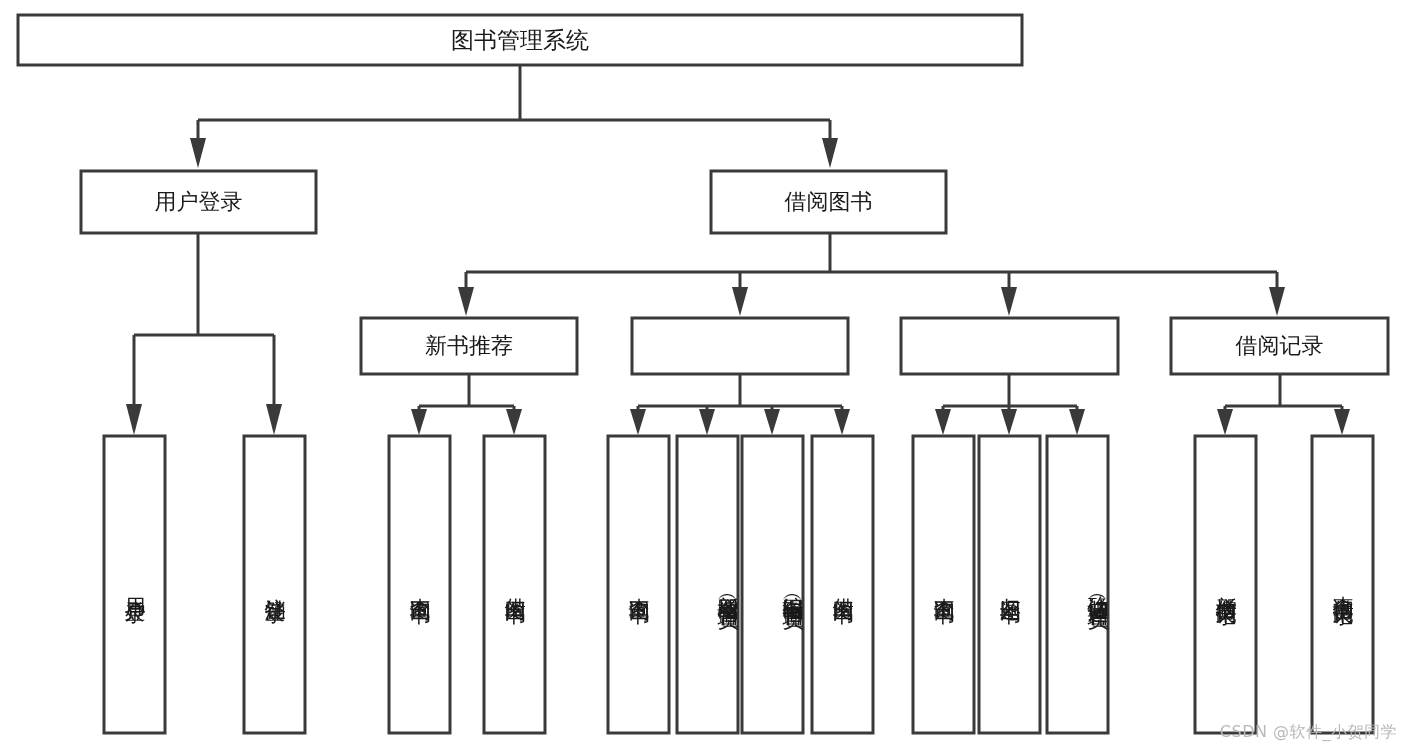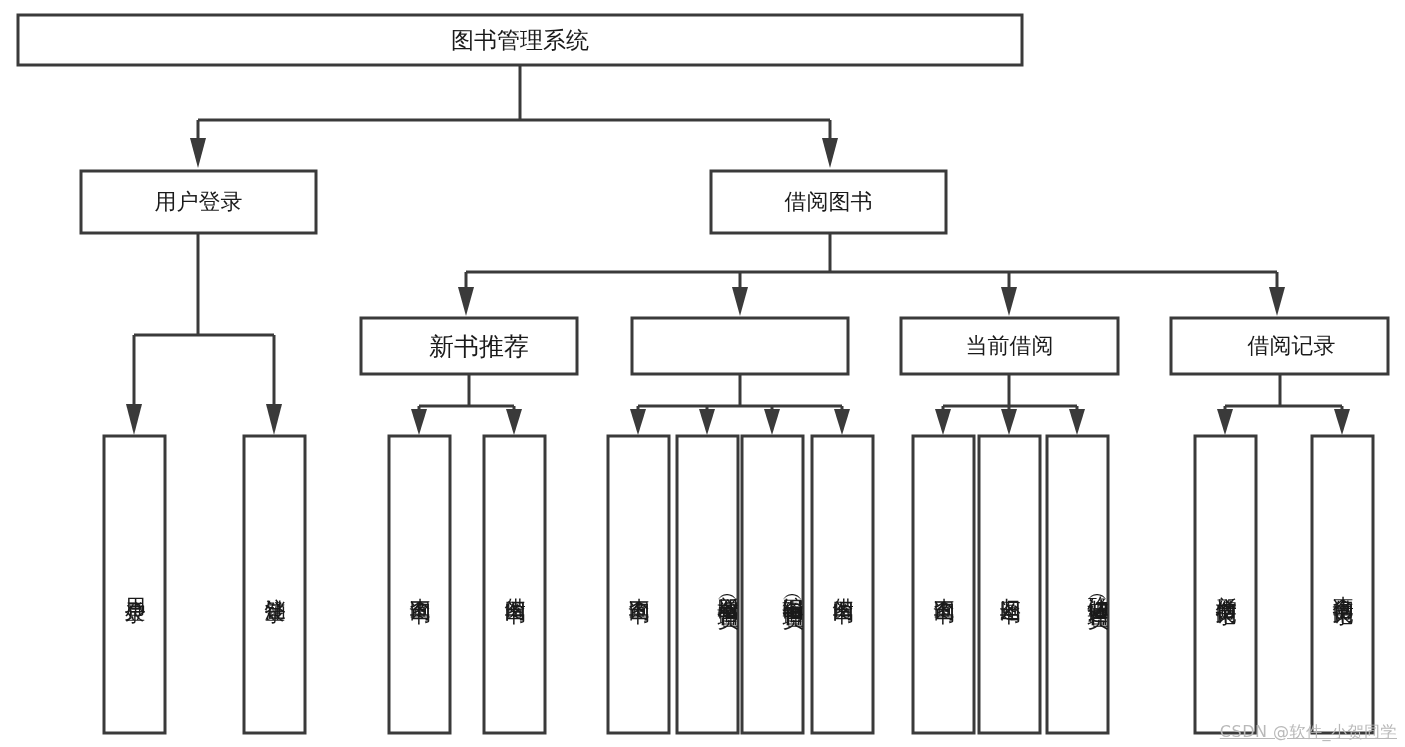--- a/index.html
+++ b/index.html
@@ -51,21 +51,20 @@
   }
   #watermark{
     position:absolute;
     right:8px;
     bottom:4px;
     font-family:"DejaVu Sans","Liberation Sans",sans-serif;
     font-size:16px;
     color:#b9b9b9;
     letter-spacing:0.5px;
     white-space:nowrap;
-    text-decoration:underline;
   }
 </style>
 </head>
 <body>
 
 <div id="diagram-root">
 
   <svg id="tree-svg" viewBox="0 0 1405 747">
 
     <g>
@@ -168,23 +167,22 @@
 
     <rect class="node-box" x="1195" y="436" width="61" height="297"></rect>
     <rect class="node-box" x="1312" y="436" width="61" height="297"></rect>
   </svg>
 
   <div class="htext-wrap" style="left:18px;top:15px;width:1004px;height:50px;font-size:23px;">图书管理系统</div>
 
   <div class="htext-wrap" style="left:81px;top:171px;width:235px;height:62px;font-size:22px;">用户登录</div>
   <div class="htext-wrap" style="left:711px;top:171px;width:235px;height:62px;font-size:22px;">借阅图书</div>
 
-  <div class="htext-wrap" style="left:371px;top:318px;width:216px;height:56px;font-size:25px;">新书推荐</div>
-  <div class="htext-wrap" style="left:901px;top:318px;width:217px;height:56px;font-size:22px;">当前借阅</div>
-  <div class="htext-wrap" style="left:1171px;top:318px;width:217px;height:56px;font-size:22px;padding-left:12px;">借阅记录</div>
+  <div class="htext-wrap" style="left:361px;top:318px;width:216px;height:56px;font-size:22px;">新书推荐</div>
+  <div class="htext-wrap" style="left:1171px;top:318px;width:217px;height:56px;font-size:22px;">借阅记录</div>
 
   <div class="vtext-wrap" style="left:104px;top:436px;width:61px;height:297px;">用户登录</div>
   <div class="vtext-wrap" style="left:244px;top:436px;width:61px;height:297px;">注销登录</div>
 
   <div class="vtext-wrap" style="left:389px;top:436px;width:61px;height:297px;">查询图书</div>
   <div class="vtext-wrap" style="left:484px;top:436px;width:61px;height:297px;">借阅图书</div>
 
   <div class="vtext-wrap" style="left:608px;top:436px;width:61px;height:297px;">查询图书</div>
   <div class="vtext-wrap" style="left:677px;top:436px;width:61px;height:297px;align-items:flex-start;padding-top:6px;box-sizing:border-box;">新增图书（管理员）</div>
   <div class="vtext-wrap" style="left:742px;top:436px;width:61px;height:297px;align-items:flex-start;padding-top:6px;box-sizing:border-box;">编辑图书（管理员）</div>

